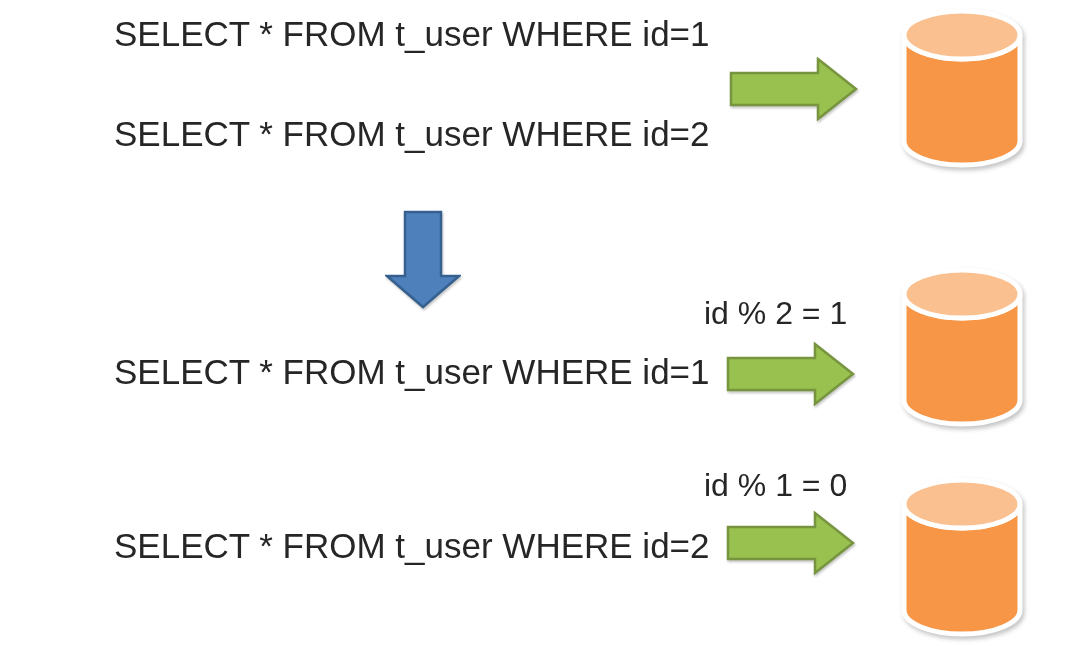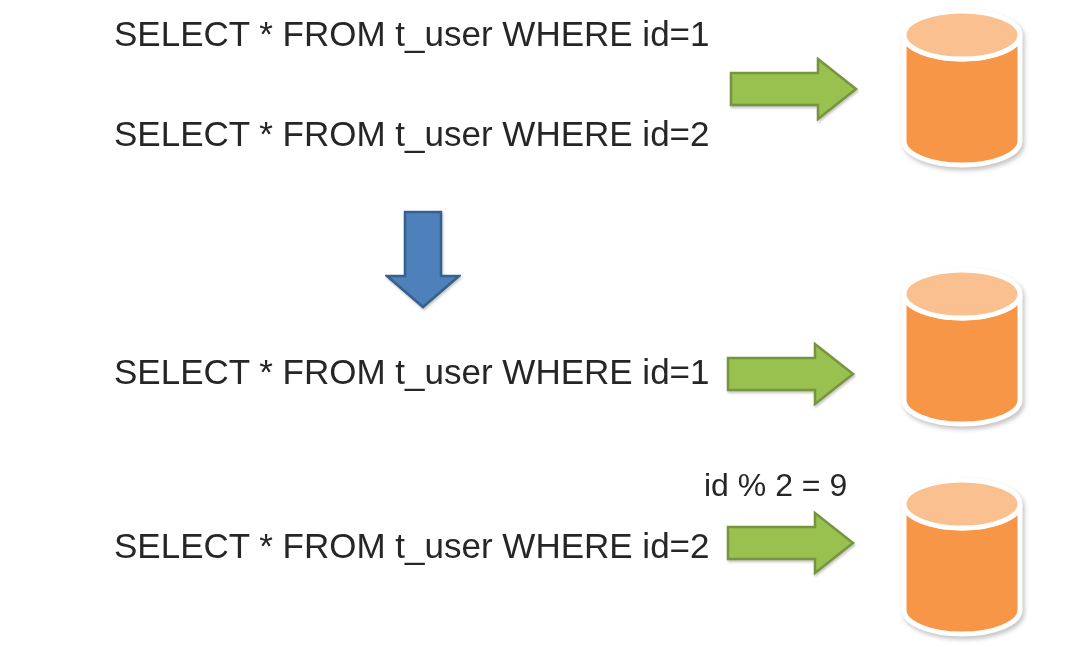--- a/index.html
+++ b/index.html
@@ -80,32 +80,33 @@
 
   <svg class="shape cylinder cy1" width="134" height="168" viewBox="0 0 134 168">
     <path class="body" d="M9 32 L9 138 A58 24 0 0 0 125 138 L125 32 A58 24 0 0 1 9 32 Z"></path>
     <ellipse class="lid" cx="67" cy="32" rx="58" ry="24"></ellipse>
   </svg>
 
   <svg class="shape arrow-down ad" width="76" height="100" viewBox="0 0 76 100">
     <polygon points="20,2 56,2 56,66 74,66 38,97 2,66 20,66"></polygon>
   </svg>
 
+  <div class="route-label l1">id % 2 = 1</div>
   <div class="sql q3">SELECT * FROM t_user WHERE id=1</div>
 
   <svg class="shape arrow-right ar2" width="130" height="66" viewBox="0 0 130 64">
     <polygon points="2,16 89,16 89,2 127,32 89,62 89,48 2,48"></polygon>
   </svg>
 
   <svg class="shape cylinder cy2" width="134" height="168" viewBox="0 0 134 168">
     <path class="body" d="M9 32 L9 138 A58 24 0 0 0 125 138 L125 32 A58 24 0 0 1 9 32 Z"></path>
     <ellipse class="lid" cx="67" cy="32" rx="58" ry="24"></ellipse>
   </svg>
 
-  <div class="route-label l2">id % 2 = 9</div>
+  <div class="route-label l2">id % 1 = 0</div>
   <div class="sql q4">SELECT * FROM t_user WHERE id=2</div>
 
   <svg class="shape arrow-right ar3" width="130" height="66" viewBox="0 0 130 64">
     <polygon points="2,16 89,16 89,2 127,32 89,62 89,48 2,48"></polygon>
   </svg>
 
   <svg class="shape cylinder cy3" width="134" height="168" viewBox="0 0 134 168">
     <path class="body" d="M9 32 L9 138 A58 24 0 0 0 125 138 L125 32 A58 24 0 0 1 9 32 Z"></path>
     <ellipse class="lid" cx="67" cy="32" rx="58" ry="24"></ellipse>
   </svg>

